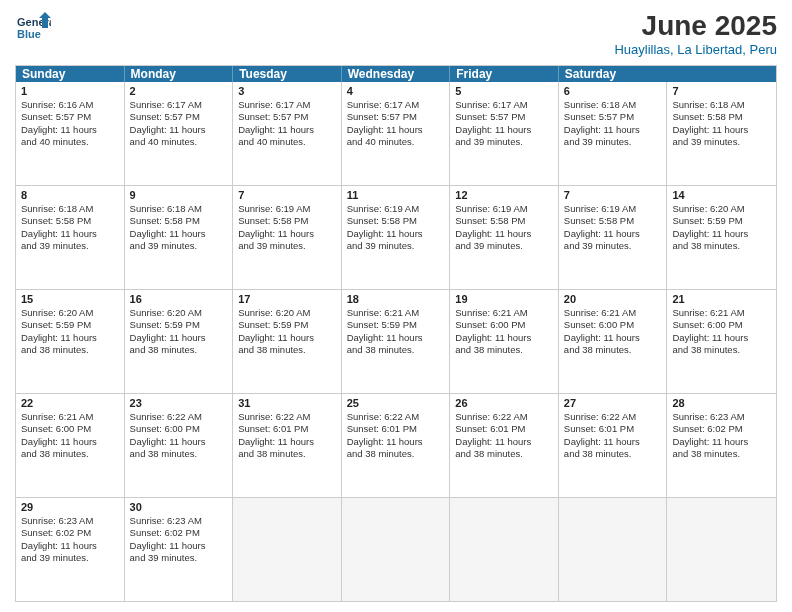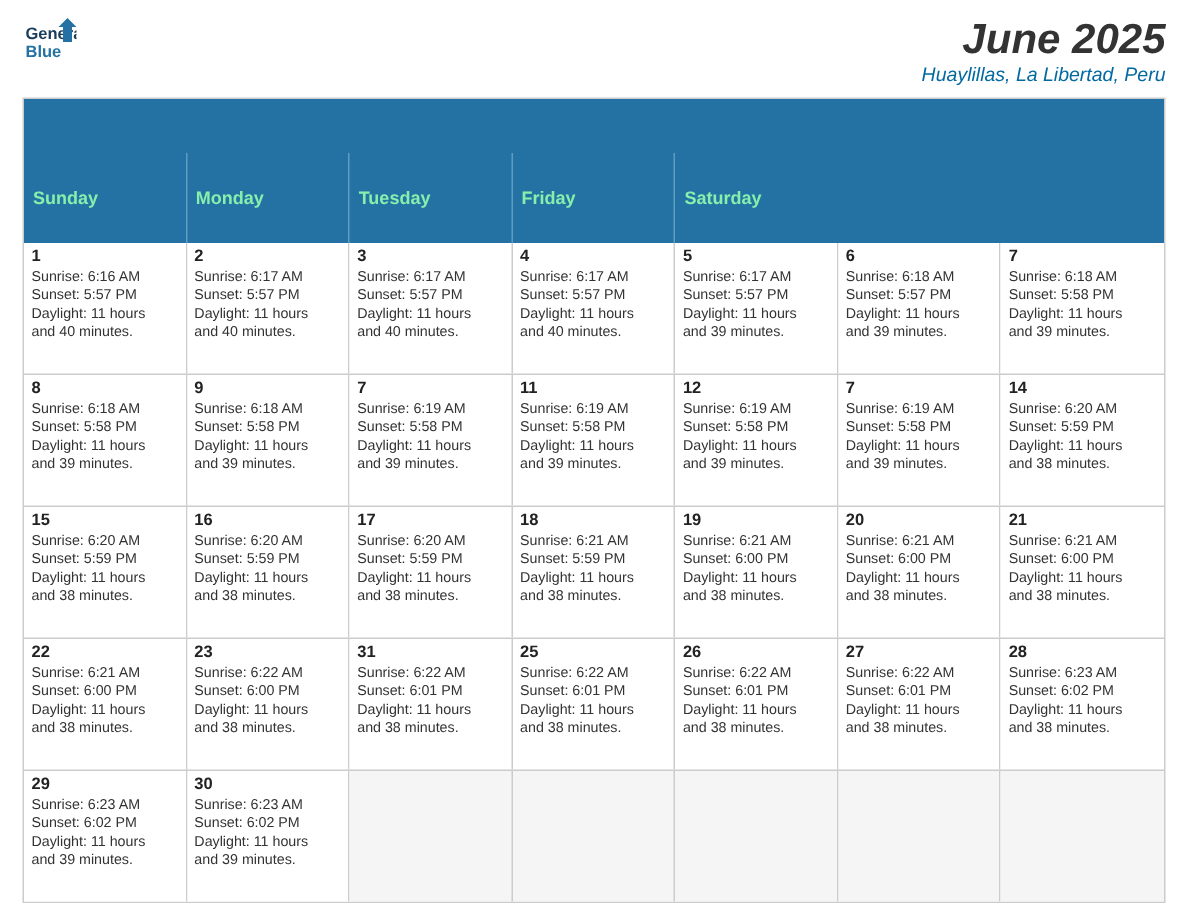--- a/index.html
+++ b/index.html
@@ -23,21 +23,20 @@
       align-items: flex-start;
       margin-bottom: 8px;
     }
     .logo {
       display: flex;
       align-items: center;
       gap: 4px;
     }
     .title-block {
       text-align: right;
-      font-style: italic;
     }
     .month-title {
       font-size: 28px;
       font-weight: bold;
       color: #333;
     }
     .location {
       font-size: 13px;
       color: #0369a1;
     }
@@ -46,26 +45,25 @@
       display: flex;
       flex-direction: column;
       border: 1px solid #ccc;
     }
     .cal-header-row {
       display: grid;
       grid-template-columns: repeat(7, 1fr);
       background: #2471a3;
     }
     .cal-header-cell {
-      color: #86efac;
+      color: #ffffff;
       font-weight: bold;
       font-size: 12px;
-      padding: 23px 6px;
+      padding: 1px 6px;
       border-right: 1px solid #5d9dbf;
-      margin-top: 36px;
     }
     .cal-header-cell:last-child { border-right: none; }
     .cal-body {
       flex: 1;
       display: flex;
       flex-direction: column;
     }
     .cal-row {
       display: grid;
       grid-template-columns: repeat(7, 1fr);
@@ -112,20 +110,21 @@
       <div class="month-title">June 2025</div>
       <div class="location">Huaylillas, La Libertad, Peru</div>
     </div>
   </div>
 
   <div class="calendar">
     <div class="cal-header-row">
     <div class="cal-header-cell">Sunday</div>
         <div class="cal-header-cell">Monday</div>
         <div class="cal-header-cell">Tuesday</div>
+        <div class="cal-header-cell">Wednesday</div>
         <div class="cal-header-cell">Friday</div>
         <div class="cal-header-cell">Saturday</div>
       </div>
     <div class="cal-body">
     <div class="cal-row">
           <div class="cal-cell">
             <span class="day-num">1</span>
             <span class="cell-line">Sunrise: 6:16 AM</span>
             <span class="cell-line">Sunset: 5:57 PM</span>
             <span class="cell-line">Daylight: 11 hours</span>

